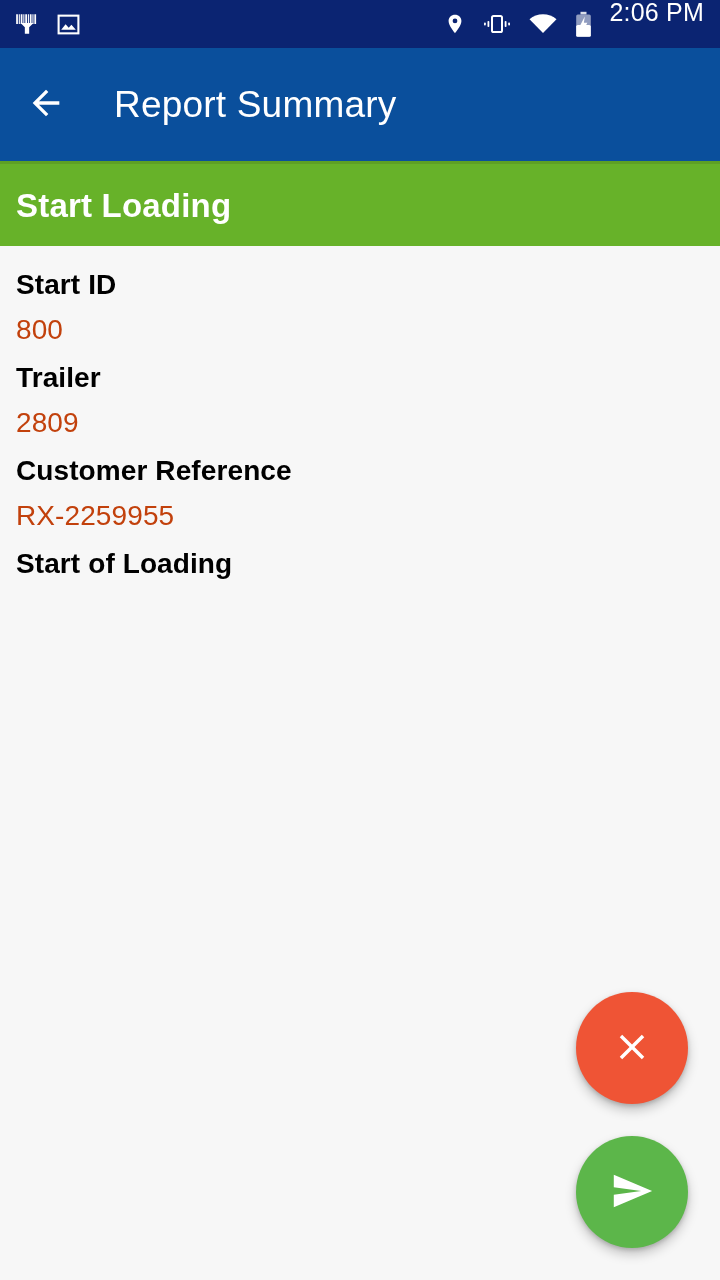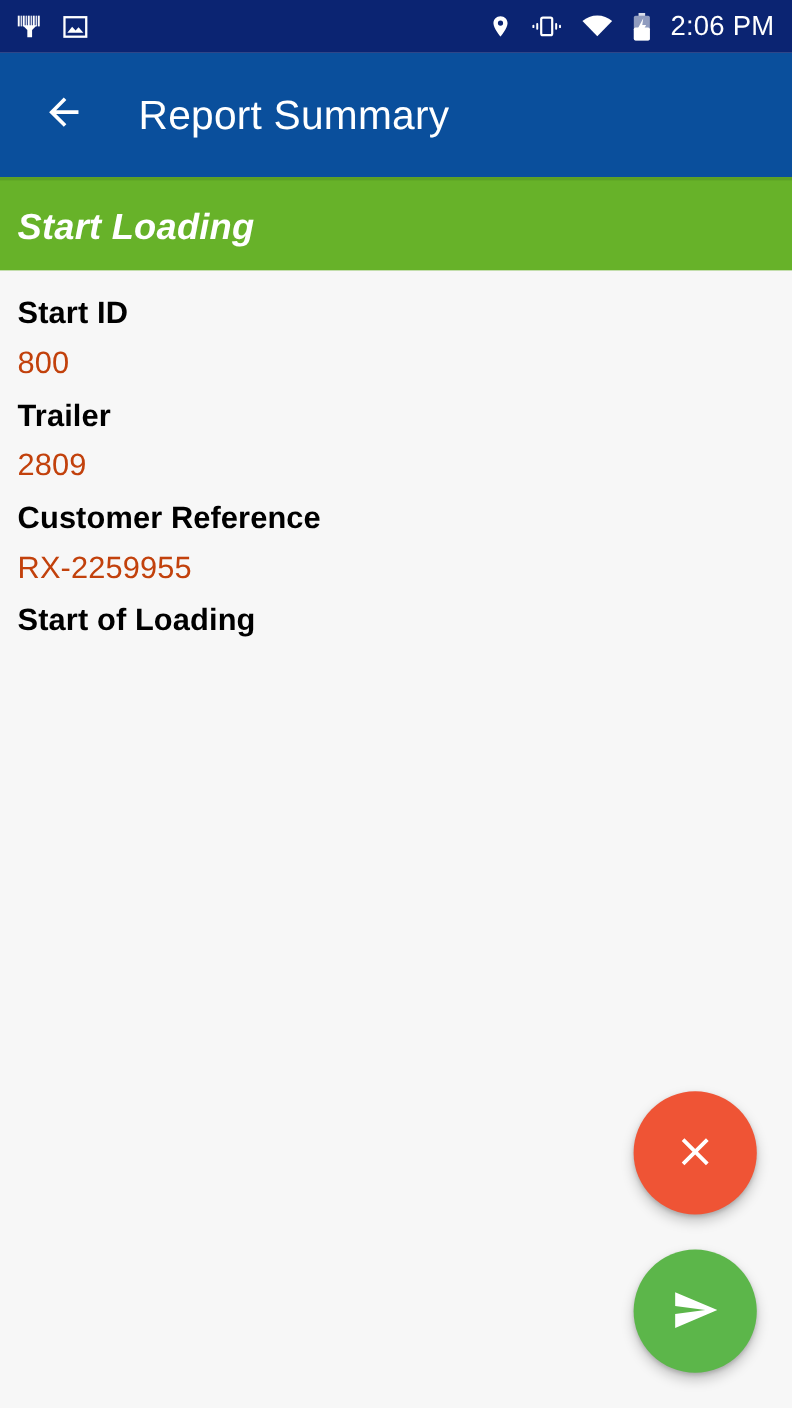--- a/index.html
+++ b/index.html
@@ -16,39 +16,39 @@
     height:48px;
     background:#0b2472;
     display:flex;
     align-items:center;
     padding:0 14px;
     position:relative;
   }
   .sb-left{ display:flex; align-items:center; gap:16px; }
   .sb-right{
     position:absolute; right:16px; top:0; height:48px;
-    display:flex; align-items:center; gap:17px;
+    display:flex; gap:17px;
   }
   .sb-icon{ display:flex; align-items:center; justify-content:center; }
   .sb-time{
     color:#ffffff;
     font-size:25px;
     font-weight:500;
     letter-spacing:.2px;
     line-height:1;
     white-space:nowrap;
   }
 
   
   .appbar{
     height:113px;
     background:#0a4f9c;
     display:flex;
     align-items:center;
-    padding-left:34px;
+    padding-left:22px;
   }
   .back-btn{
     width:48px;height:48px;
     display:flex;align-items:center;justify-content:center;
     flex:none;
   }
   .appbar-title{
     color:#ffffff;
     font-size:37px;
     font-weight:400;
@@ -58,21 +58,20 @@
   }
 
   
   .section-band{
     height:85px;
     background:#67b229;
     display:flex;
     align-items:center;
     padding-left:16px;
     border-top:3px solid #5da024;
-    font-style:italic;
   }
   .section-band-title{
     color:#ffffff;
     font-size:33px;
     font-weight:bold;
     letter-spacing:.2px;
     line-height:1;
   }
 
   

